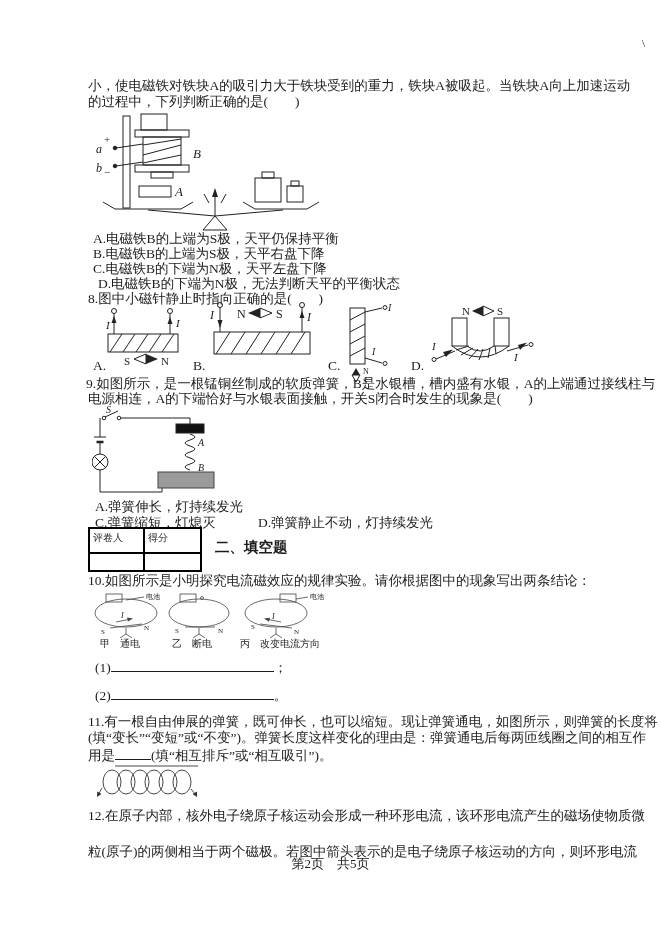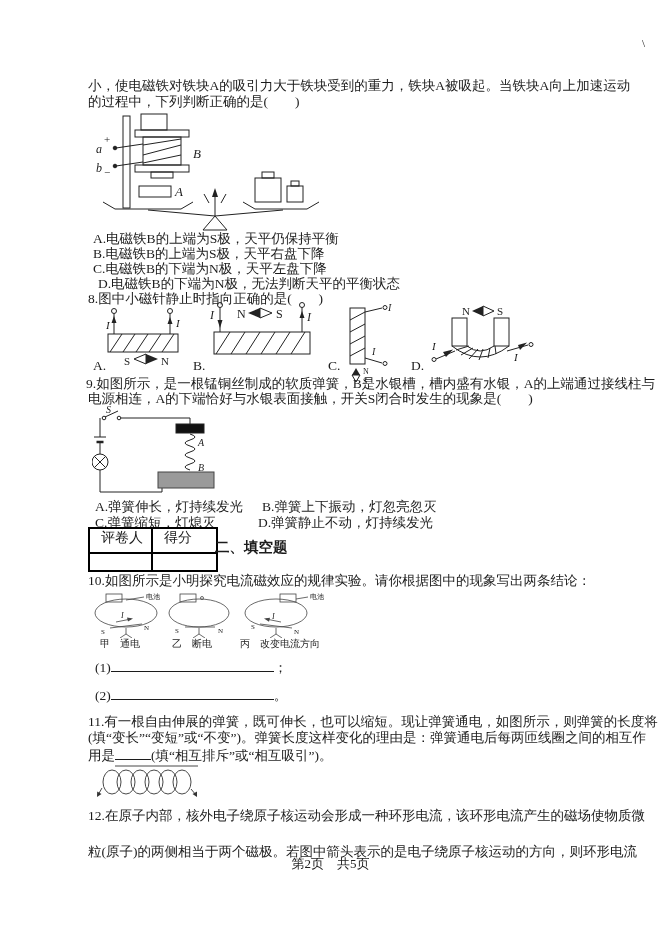--- a/index.html
+++ b/index.html
@@ -8,22 +8,22 @@
     font-family:"Liberation Serif","DejaVu Serif",serif;color:#1c1c1c;
     font-size:13.5px;line-height:15.5px;overflow:hidden;
   }
   .abs{position:absolute;}
   .ln{white-space:pre;}
   .opt{white-space:pre;}
   .blank{display:inline-block;border-bottom:1px solid #1c1c1c;height:13px;vertical-align:baseline;}
   .sec-title{font-weight:bold;font-size:14.5px;}
   table.score{border-collapse:collapse;}
   table.score td{
-    border:2px solid #000;font-size:14px;vertical-align:top;
-    padding:1px 2px 0 11px;font-family:"Liberation Serif","DejaVu Serif",serif;
+    border:2px solid #000;font-size:10px;vertical-align:top;
+    padding:1px 2px 0 3px;font-family:"Liberation Serif","DejaVu Serif",serif;
   }
   svg{display:block;}
   svg text{font-family:"Liberation Serif","DejaVu Serif",serif;fill:#1c1c1c;}
   .footer{width:661px;text-align:center;font-size:13px;}
   .cap{font-size:10px;white-space:pre;}
   .stray{font-size:11px;}
 </style>
 </head>
 <body>
 
@@ -200,21 +200,20 @@
       <rect x="84" y="18" width="28" height="9" fill="#111"></rect>
       <path d="M98,28 q10,3 0,6 q-10,3 0,6 q10,3 0,6 q-10,3 0,6 q10,3 0,6 q-10,3 0,6"></path>
       <rect x="66" y="66" width="56" height="16" fill="#9a9a9a" stroke="#444"></rect>
     </g>
     <text x="14" y="7" font-size="10" font-style="italic">S</text>
     <text x="106" y="40" font-size="10" font-style="italic">A</text>
     <text x="106" y="65" font-size="10" font-style="italic">B</text>
   </svg>
 
   <span class="abs opt" style="left:95px;top:499px;">A.弹簧伸长，灯持续发光</span>
-  <span class="abs opt" style="left:262px;top:499px;">B.弹簧上下振动，灯忽亮忽灭</span>
   <span class="abs opt" style="left:95px;top:515px;">C.弹簧缩短，灯熄灭</span>
   <span class="abs opt" style="left:258px;top:515px;">D.弹簧静止不动，灯持续发光</span>
 
   <table class="score abs" style="left:88px;top:527px;">
     <tbody>
         <tr>
       <td style="width:48px;height:22px;">评卷人</td>
       <td style="width:50px;">得分</td>
     </tr>
     <tr>

